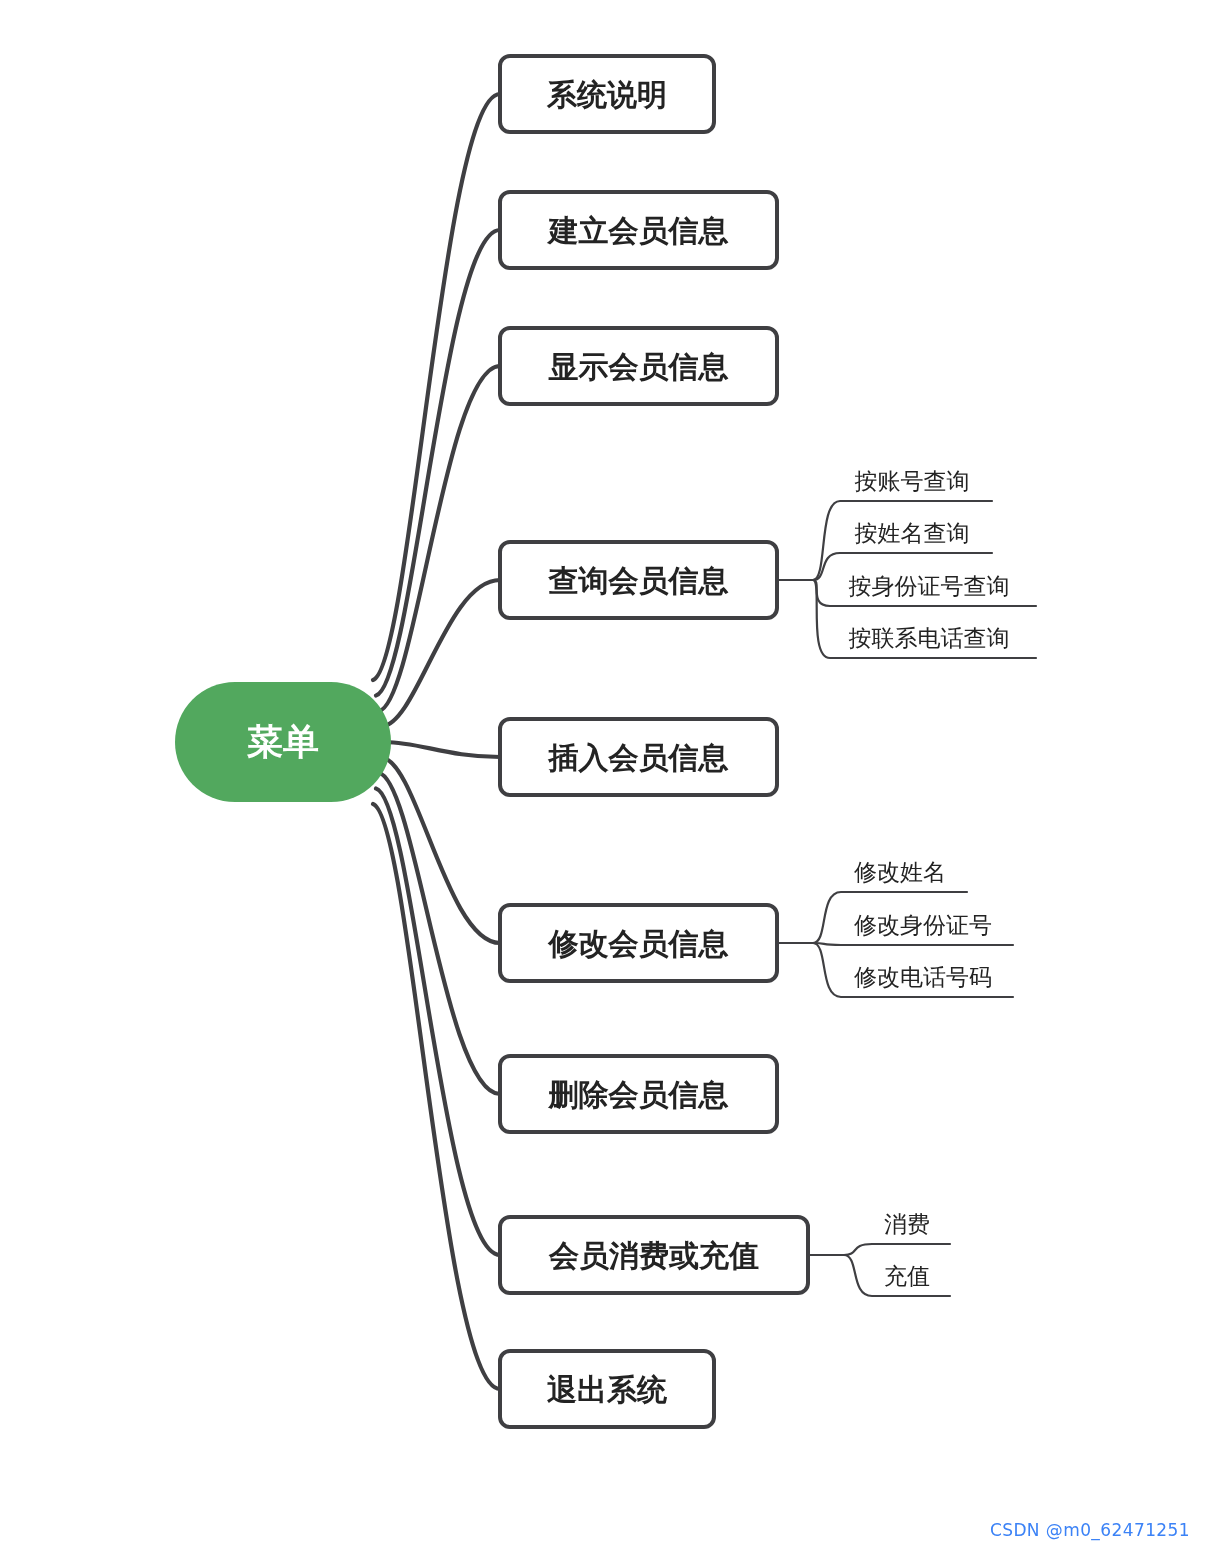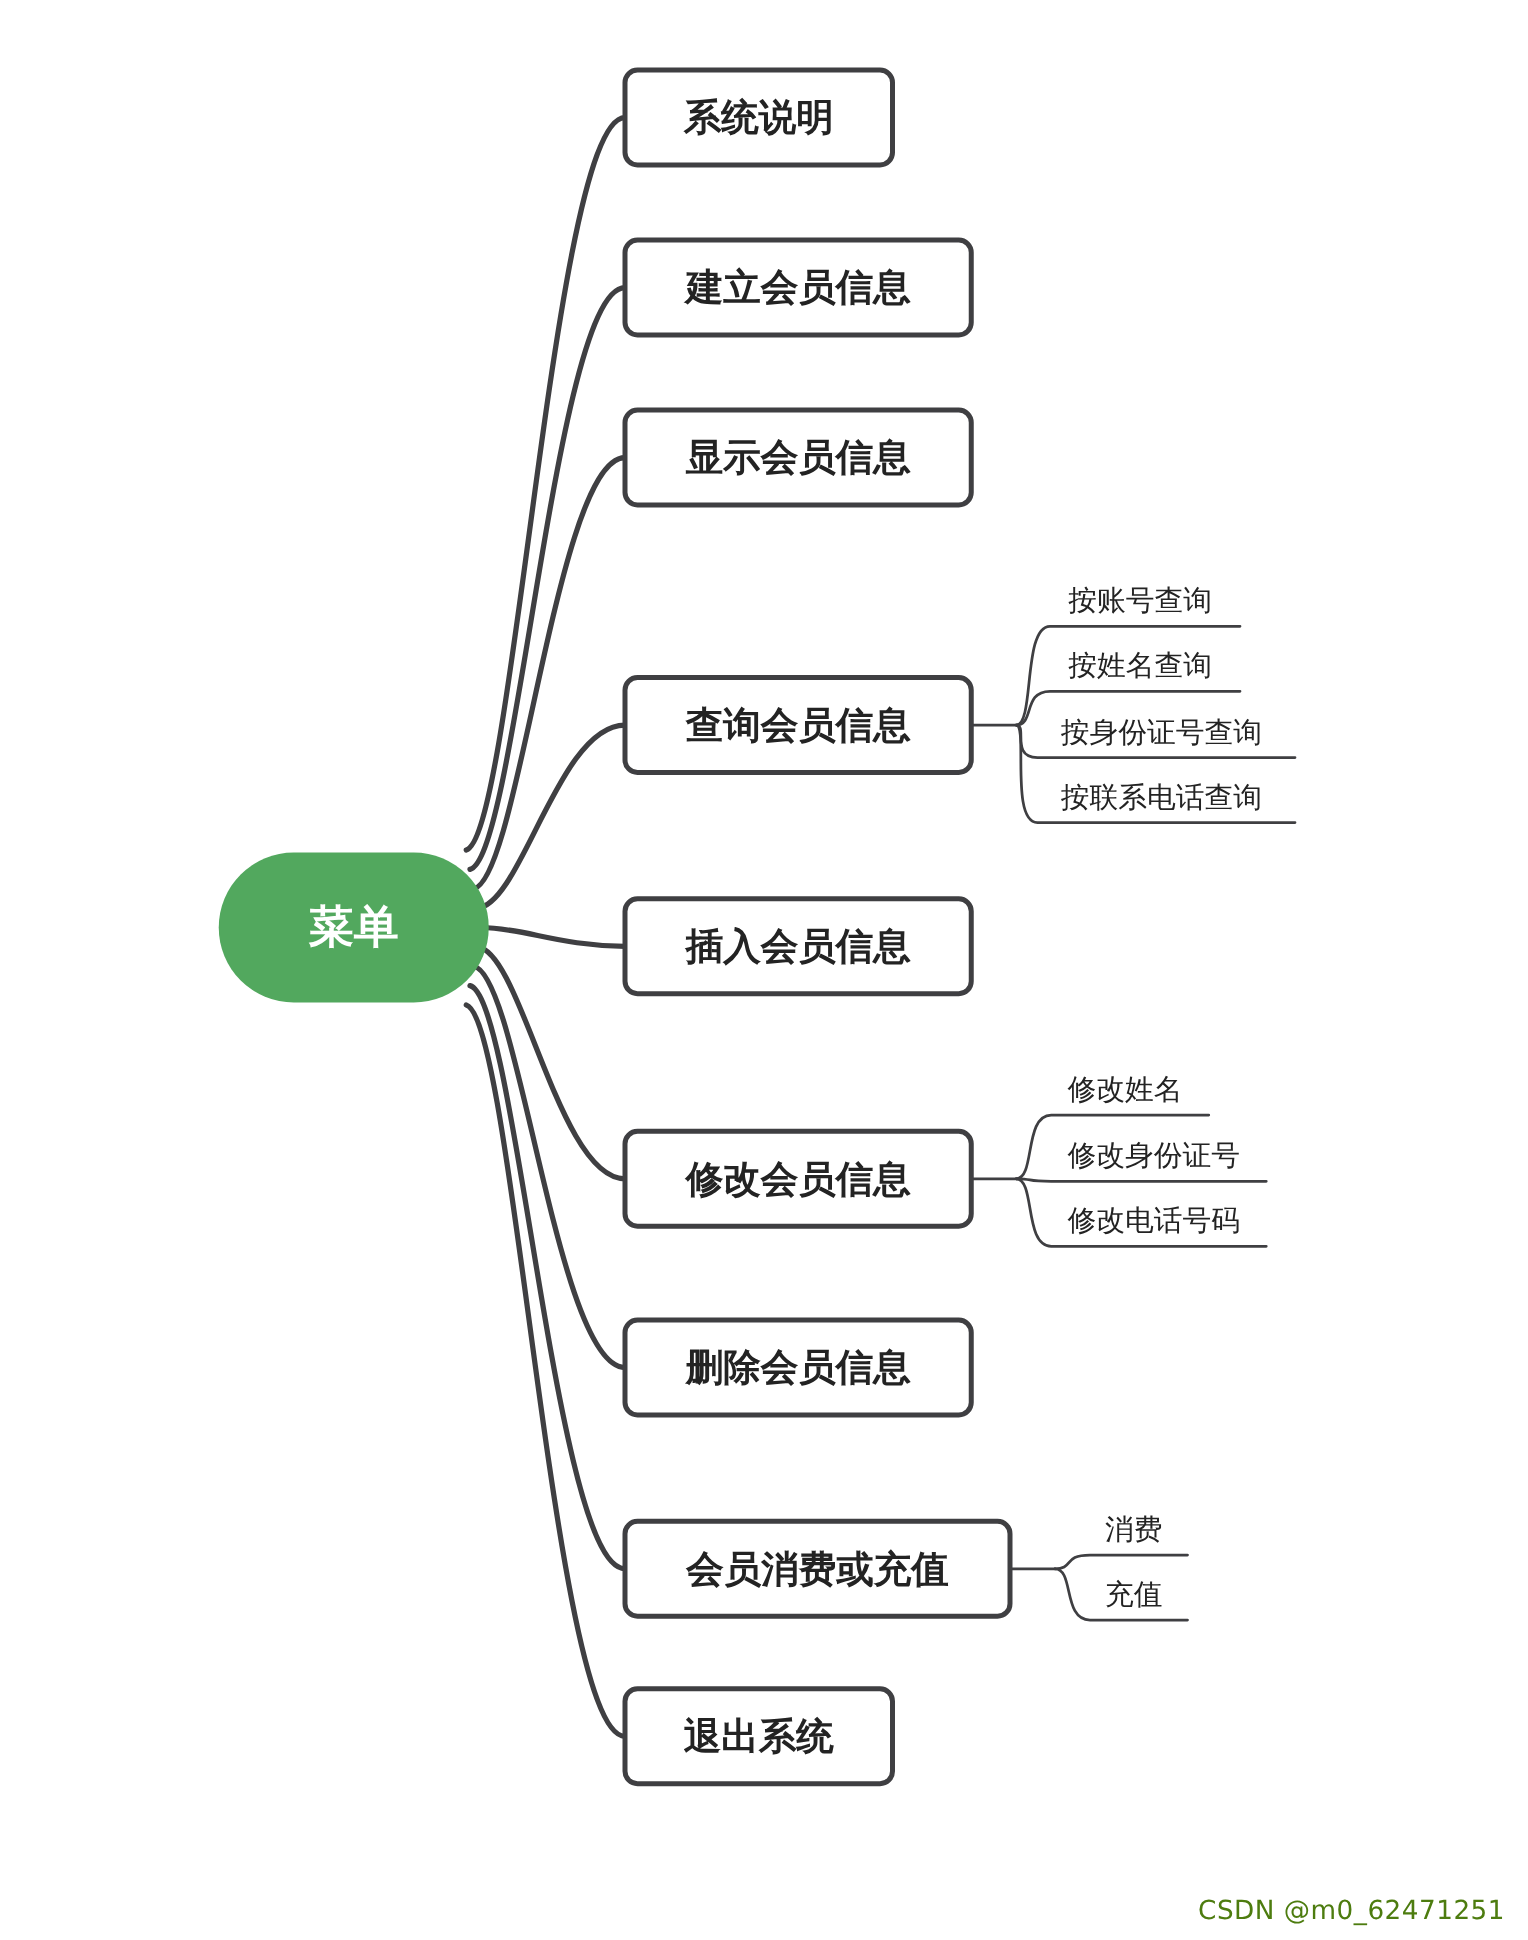--- a/index.html
+++ b/index.html
@@ -63,25 +63,25 @@
   .sub-label {
     font-family: "DejaVu Sans", "Liberation Sans", sans-serif;
     font-weight: normal;
     font-size: 23px;
     fill: #232323;
     text-anchor: middle;
     dominant-baseline: middle;
   }
   .watermark {
     position: absolute;
-    right: 18px;
+    right: 32px;
     bottom: 12px;
     font-family: "DejaVu Sans", "Liberation Sans", sans-serif;
-    font-size: 21px;
-    color: #4d7c0f;
+    font-size: 17px;
+    color: #3b82f6;
     letter-spacing: 0.4px;
     white-space: nowrap;
   }
 </style>
 </head>
 <body>
 
 <svg id="mindmap-canvas" viewBox="0 0 1222 1552">
   <g id="branch-lines">
       <path class="branch-path" d="M 373 680 C 411.1 668.28, 442.85 94, 500 94"></path>

